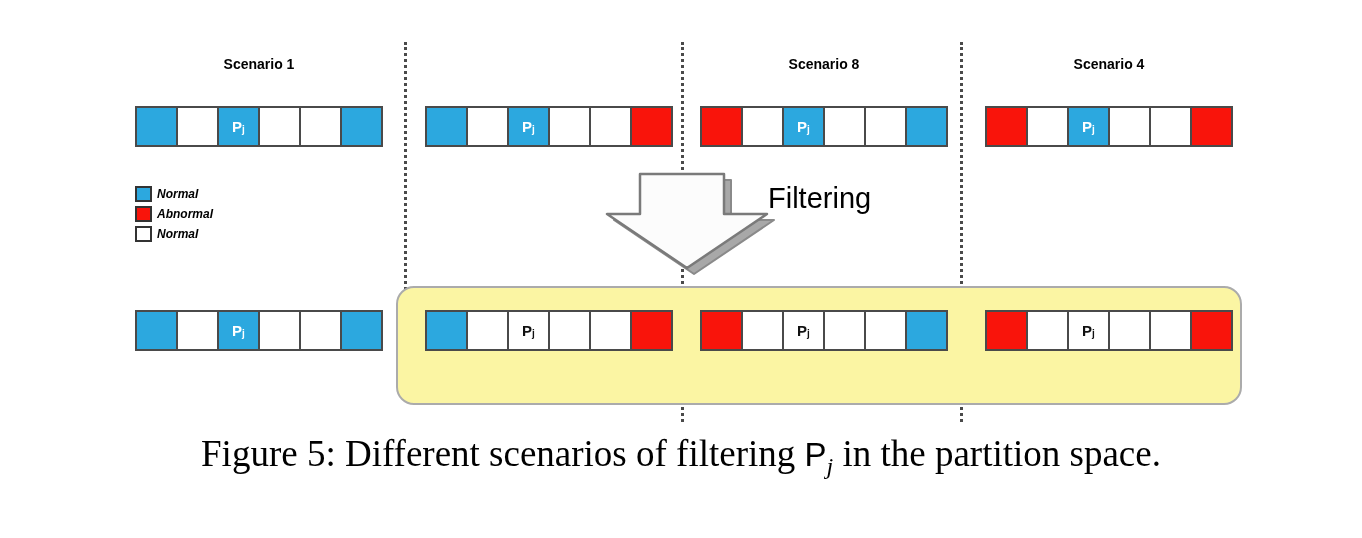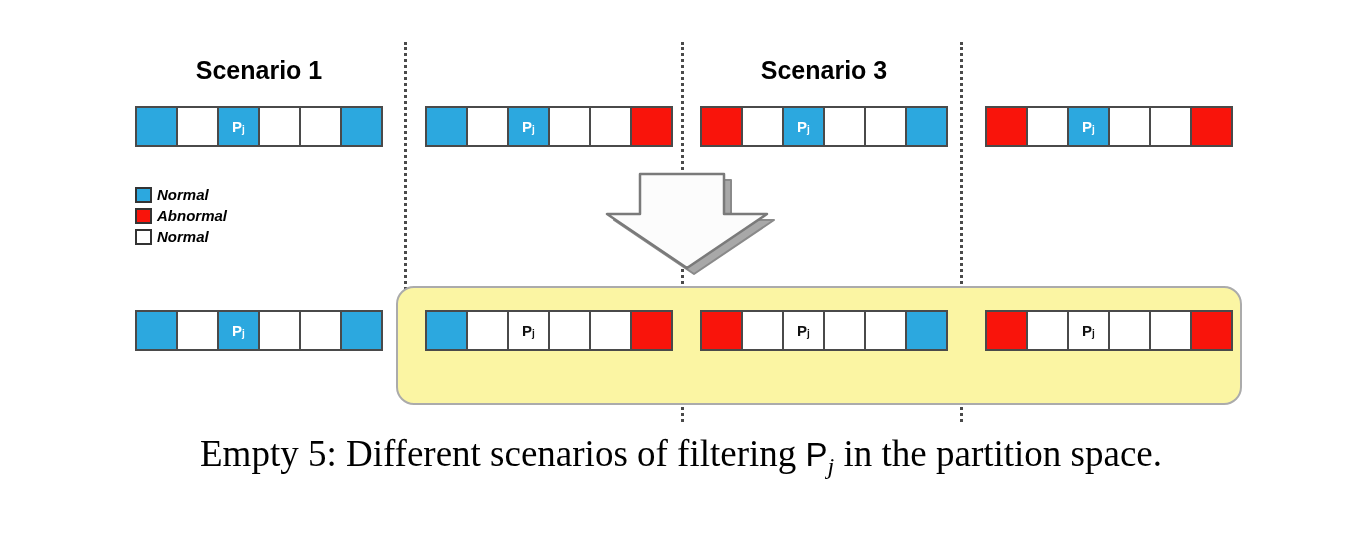--- a/index.html
+++ b/index.html
@@ -5,38 +5,38 @@
   * { margin:0; padding:0; box-sizing:border-box; }
   html,body { background:#ffffff; }
   body { font-family:"Liberation Sans", sans-serif; }
 
   .stage { position:relative; width:1362px; height:538px; background:#fff; overflow:hidden; }
 
   .dotted { position:absolute; width:0; border-left:3px dotted #4a4a4a; z-index:1; }
 
   .scenario-label {
     position:absolute; top:56px; width:248px; text-align:center;
-    font-weight:bold; font-size:25px; color:#000; z-index:4;
+    font-weight:bold; font-size:14px; color:#000; z-index:4;
   }
 
   .bar { position:absolute; display:flex; z-index:4; }
   .cell {
     width:43px; height:41px; border:2px solid var(--cell-border,#4a4a4a);
     display:flex; align-items:center; justify-content:center;
     font-weight:bold; font-size:15px; line-height:1;
   }
   .cell + .cell { margin-left:-2px; }
   .cell sub { font-size:10px; transform:translateY(3px); }
   .pj-on-normal { color:#ffffff; }
   .pj-on-empty { color:#111111; }
 
   .legend { position:absolute; left:135px; top:186px; z-index:4; }
   .legend-row { display:flex; align-items:center; margin-bottom:4px; }
   .swatch { width:17px; height:16px; border:2px solid #333; display:inline-block; background:#fff; }
-  .legend-text { font-style:italic; font-weight:bold; font-size:15px; margin-left:5px; color:#000; }
+  .legend-text { font-style:italic; font-weight:bold; font-size:12px; margin-left:5px; color:#000; }
 
   .arrow-wrap { position:absolute; left:592px; top:170px; z-index:3; }
   .filtering-label { position:absolute; left:768px; top:182px; font-size:29px; color:#000; z-index:3; }
 
   .filter-box {
     position:absolute; left:396px; top:286px; width:846px; height:119px;
     background:var(--filter-box-fill,#fbf5a3); border:2px solid var(--filter-box-border,#ababab);
     border-radius:18px; z-index:2;
   }
   .filtered-label {
@@ -55,21 +55,22 @@
 </head>
 <body style="--normal: #2CA8DF; --abnormal: #F9140B; --empty: #FFFFFF; --cell-border: #4A4A4A; --filter-box-fill: #FBF5A3; --filter-box-border: #ABABAB;">
 
 <div class="stage">
 
   <div class="dotted" style="left:404px; top:42px; height:248px;"></div>
   <div class="dotted" style="left:681px; top:42px; height:380px;"></div>
   <div class="dotted" style="left:960px; top:42px; height:380px;"></div>
 
   <div class="scenario-label" style="left:135px;">Scenario 1</div>
-  <div class="scenario-label" style="left:700px;">Scenario 3</div>
+  <div class="scenario-label" style="left:700px;">Scenario 8</div>
+  <div class="scenario-label" style="left:985px;">Scenario 4</div>
 
   <div class="bar" style="left:135px; top:106px;">
       <div class="cell" style="background: rgb(44, 168, 223);"></div>
       <div class="cell" style="background: rgb(255, 255, 255);"></div>
       <div class="cell pj-on-normal" style="background: rgb(44, 168, 223);">
         <span>P</span>
         <sub>j</sub>
       </div>
       <div class="cell" style="background: rgb(255, 255, 255);"></div>
       <div class="cell" style="background: rgb(255, 255, 255);"></div>
@@ -123,20 +124,21 @@
       <span class="legend-text">Normal</span>
     </div>
   </div>
 
   <div class="arrow-wrap">
     <svg width="190" height="105" viewBox="0 0 190 105">
       <polygon points="55,10 139,10 139,50 182,50 102,104 22,50 55,50" fill="#a8a8a8" stroke="#8a8a8a" stroke-width="2" stroke-linejoin="round"></polygon>
       <polygon points="48,4 132,4 132,44 175,44 95,98 15,44 48,44" fill="#fcfcfc" stroke="#7a7a7a" stroke-width="2.5" stroke-linejoin="round"></polygon>
     </svg>
   </div>
+  <div class="filtering-label">Filtering</div>
 
   <div class="filter-box"></div>
 
   <div class="bar" style="left:135px; top:310px;">
       <div class="cell" style="background: rgb(44, 168, 223);"></div>
       <div class="cell" style="background: rgb(255, 255, 255);"></div>
       <div class="cell pj-on-normal" style="background: rgb(44, 168, 223);">
         <span>P</span>
         <sub>j</sub>
       </div>
@@ -173,16 +175,16 @@
         <span>P</span>
         <sub>j</sub>
       </div>
       <div class="cell" style="background: rgb(255, 255, 255);"></div>
       <div class="cell" style="background: rgb(255, 255, 255);"></div>
       <div class="cell" style="background: rgb(249, 20, 11);"></div>
     </div>
 
 
   <div class="caption">
-    <span>Empty 5: Different scenarios of filtering </span><span class="cap-pj-p">P</span><sub>j</sub><span> in the partition space.</span>
+    <span>Figure 5: Different scenarios of filtering </span><span class="cap-pj-p">P</span><sub>j</sub><span> in the partition space.</span>
   </div>
 
 </div>
 
 </body></html>

